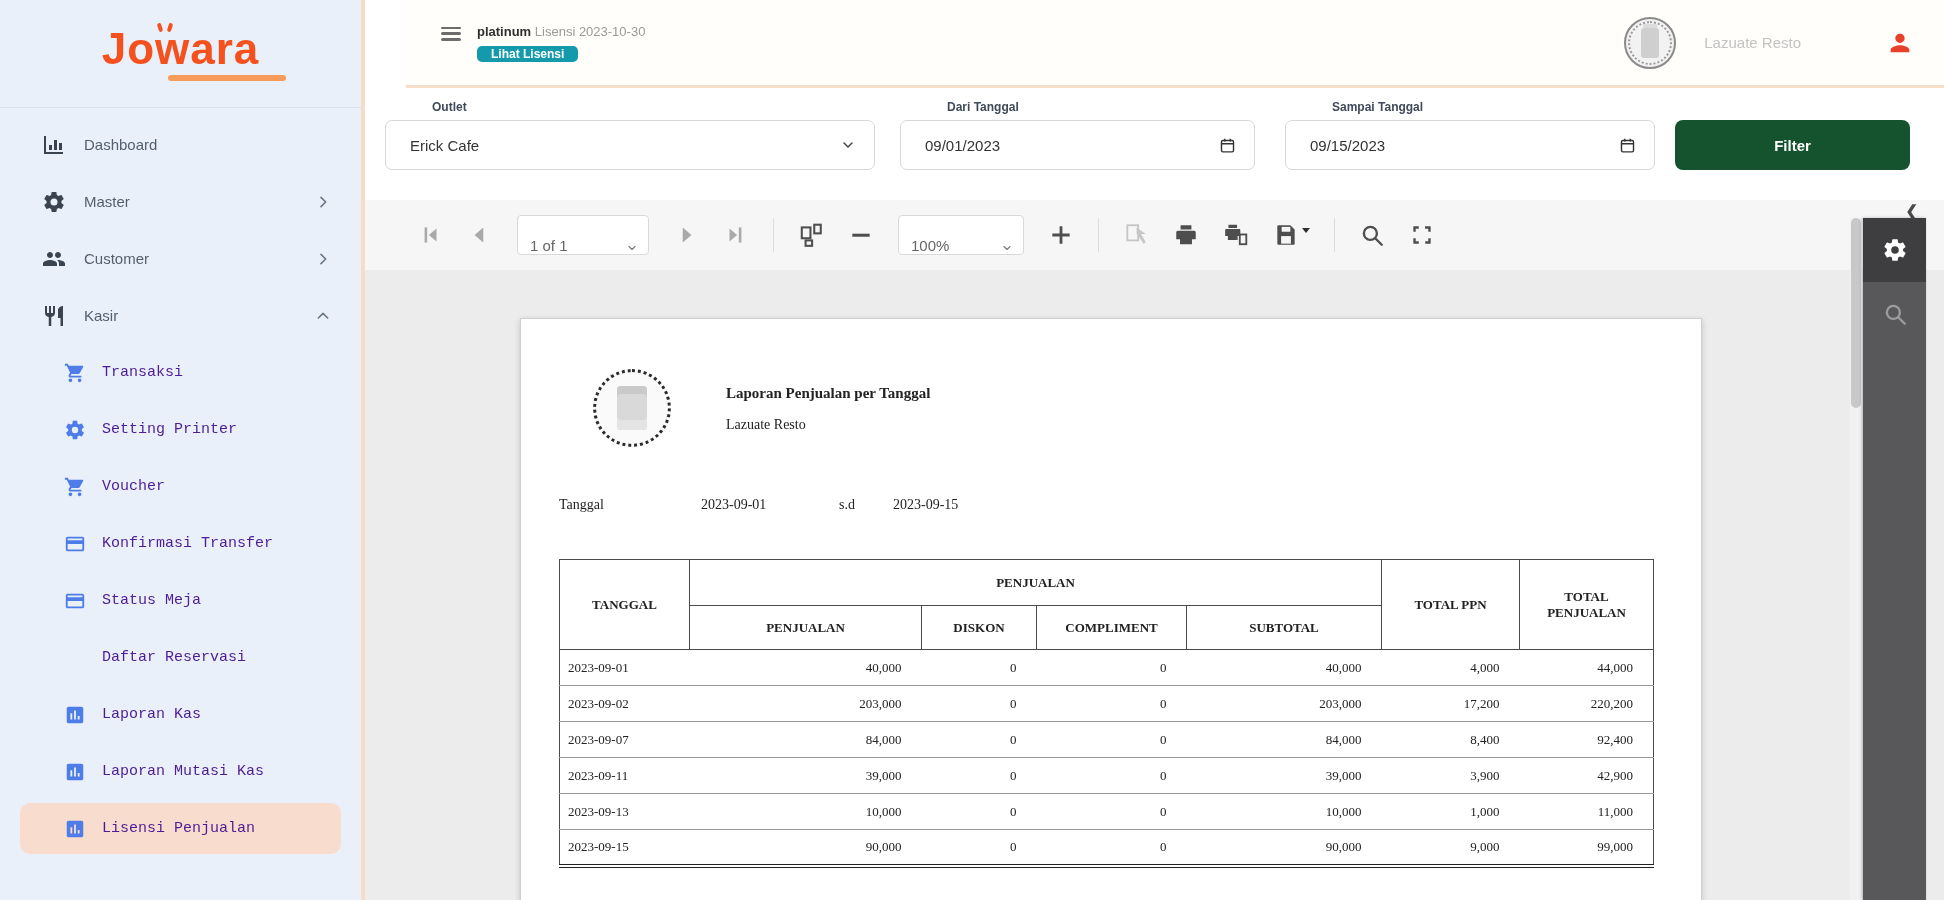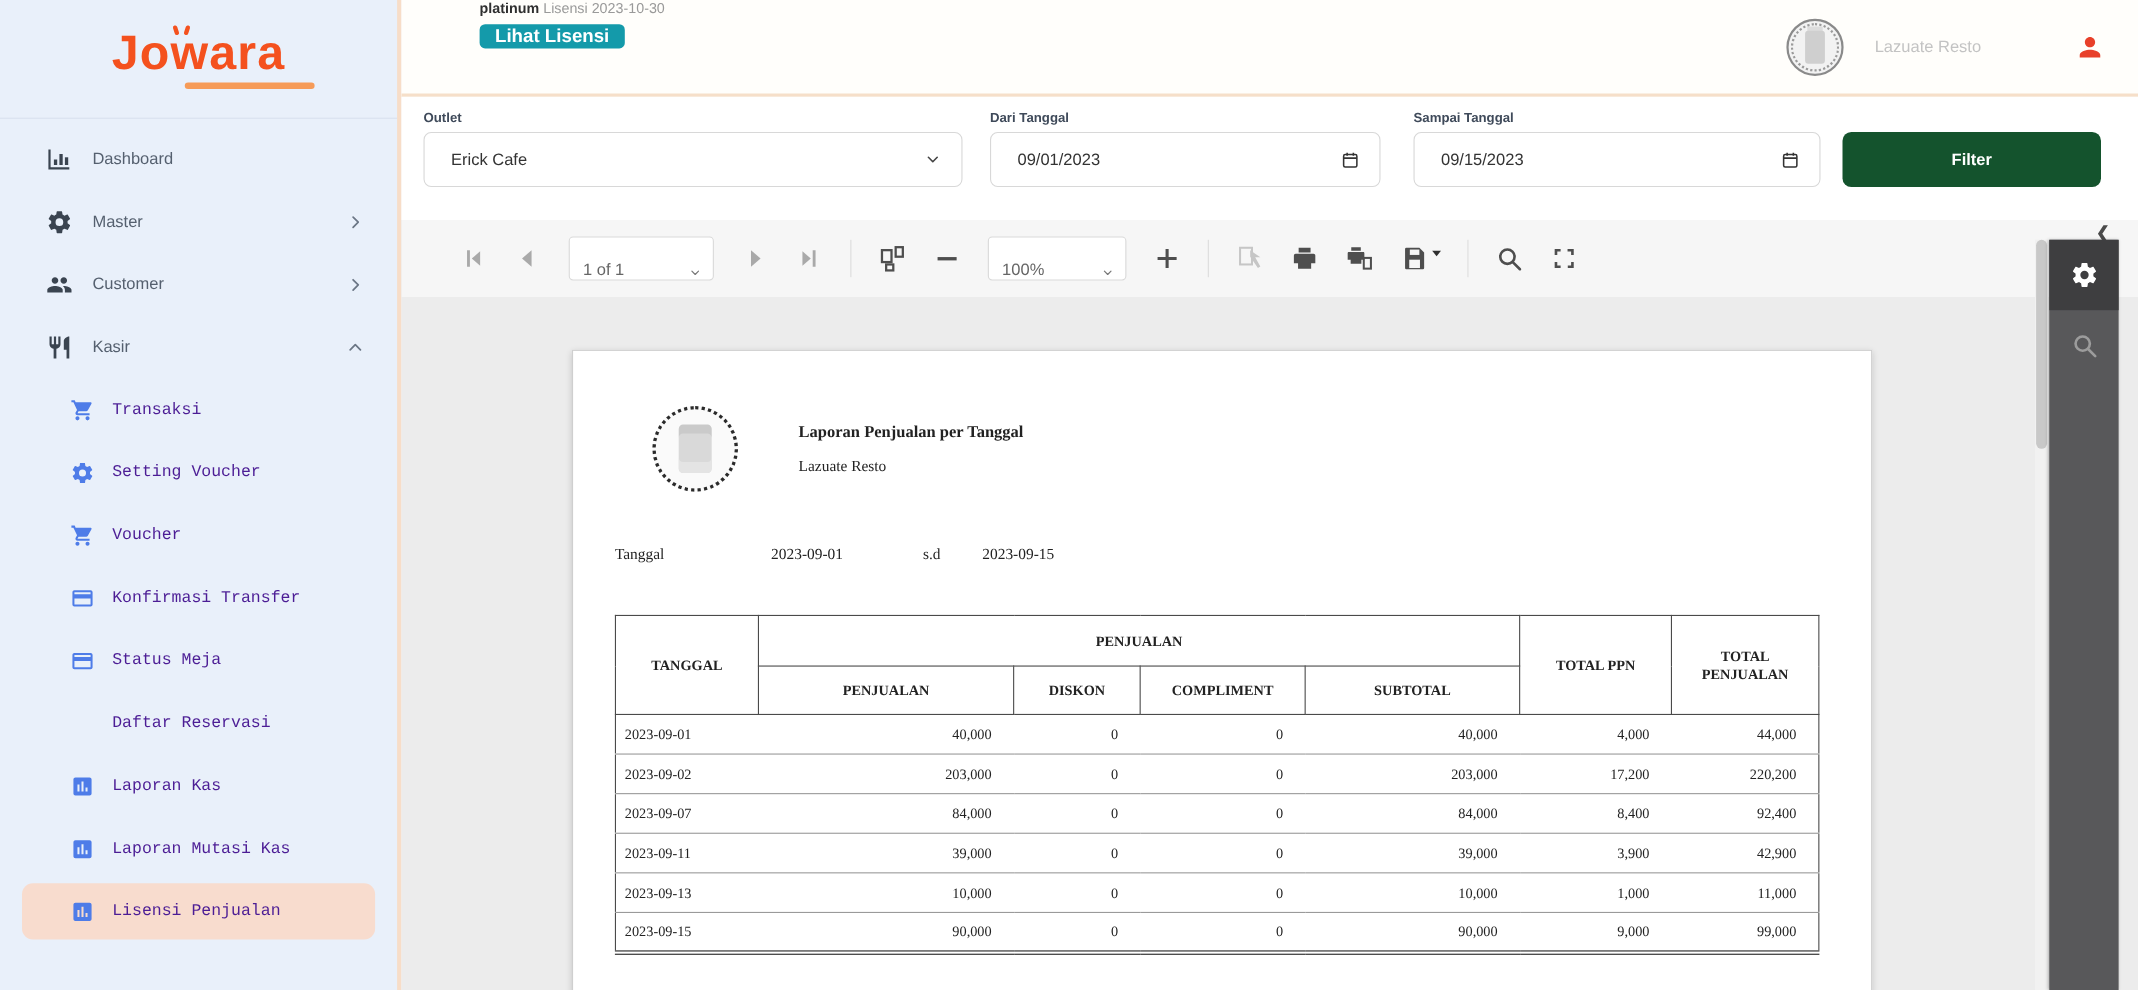--- a/index.html
+++ b/index.html
@@ -22,36 +22,36 @@
   .menu-item .mi-label { flex:1; }
   .menu-item .mi-chev { width:16px; height:16px; color:#6b7685; }
   .menu-sub { height:57px; display:flex; align-items:center; padding:0 30px 0 64px; color:#4c1d95; font-size:15px; cursor:pointer;font-family:Liberation Mono, monospace; }
   .menu-sub .mi-icon { width:22px; height:22px; margin-right:16px; color:#4e7ce8; flex-shrink:0; }
   .menu-sub.active { background:#f8dcce; border-radius:10px; margin:3px 20px; height:51px; padding-left:44px; }
 
   
   .main { flex:1; display:flex; flex-direction:column; min-width:0; }
 
   
-  .topbar { height:88px; background:#fffefb; border-bottom:3px solid #f6dfc9; display:flex; padding:0 30px 0 35px; }
+  .topbar { height:88px; background:#fffefb; border-bottom:3px solid #f6dfc9; display:flex; align-items:center; padding:0 30px 0 35px;margin-left:41px; }
   .hamburger { width:20px; height:14px; display:flex; flex-direction:column; justify-content:space-between; margin:-18px 16px 0 0; cursor:pointer; }
   .hamburger span { height:2.5px; background:#6d6d6d; border-radius:2px; }
   .license-block { display:flex; flex-direction:column; gap:7px; }
   .license-line { font-size:13px; color:#9a9a9a; }
   .license-line b { color:#2f2f2f; }
-  .license-btn { background:#149aaa; color:#fff; border:none; border-radius:5px; font-size:17px; font-weight:bold; padding:1px 14px; width:max-content; cursor:pointer; font-family:"Liberation Sans",sans-serif; }
+  .license-btn { background:#149aaa; color:#fff; border:none; border-radius:5px; font-size:12px; font-weight:bold; padding:1px 14px; width:max-content; cursor:pointer; font-family:"Liberation Sans",sans-serif; }
   .topbar-right { margin-left:auto; display:flex; align-items:center; }
   .avatar { width:52px; height:52px; border-radius:50%; border:2px solid #8a8a8a; outline:2px dotted #9a9a9a; outline-offset:-6px; background:#f2f2f2; display:flex; align-items:center; justify-content:center; }
   .avatar-emblem { width:18px; height:30px; background:#cfcfcf; border-radius:3px; box-shadow:0 -6px 0 -2px #dcdcdc; }
   .account-name { color:#c3c3c3; font-size:15px; margin:0 85px 0 28px; }
   .person-icon { width:28px; height:28px; color:#e8402a; cursor:pointer; }
 
   
   .filterbar { height:112px; background:#fff; position:relative; }
-  .f-label { position:absolute; top:12px; font-size:12px; font-weight:bold; color:#3f4a5a; }
+  .f-label { position:absolute; top:12px; font-size:12px; font-weight:bold; color:#3f4a5a;margin-left:47px; }
   .f-field { position:absolute; top:32px; height:50px; background:#fff; border:1px solid #d8d8d8; border-radius:7px; display:flex; align-items:center; font-size:15px; color:#333; padding:0 18px 0 24px; cursor:pointer; }
   .f-field .grow { flex:1; }
   .f-caret { width:16px; height:16px; color:#444; }
   .cal-icon { width:17px; height:17px; color:#333; }
   .filter-btn { position:absolute; top:32px; left:1310px; width:235px; height:50px; background:#14532d; border:none; border-radius:8px; color:#fff; font-size:15px; font-weight:bold; cursor:pointer; font-family:"Liberation Sans",sans-serif; }
 
   
   .viewer { flex:1; position:relative; background:#ececec; overflow:hidden; }
   .toolbar { position:absolute; top:0; left:0; right:0; height:70px; background:#f6f6f6; display:flex; align-items:center; padding-left:52px; gap:24px; }
   .tb-icon { width:26px; height:26px; color:#4e4e4e; cursor:pointer; flex-shrink:0; }
@@ -241,21 +241,21 @@
       <div class="menu-sub">
         <svg class="mi-icon" viewBox="0 0 24 24" fill="currentColor">
             <use href="#i-cart"></use>
           </svg>
         <span class="mi-label">Transaksi</span>
       </div>
       <div class="menu-sub">
         <svg class="mi-icon" viewBox="0 0 24 24" fill="currentColor">
             <use href="#i-gear"></use>
           </svg>
-        <span class="mi-label">Setting Voucher</span>
+        <span class="mi-label">Setting Printer</span>
       </div>
       <div class="menu-sub">
         <svg class="mi-icon" viewBox="0 0 24 24" fill="currentColor">
             <use href="#i-cart"></use>
           </svg>
         <span class="mi-label">Voucher</span>
       </div>
       <div class="menu-sub">
         <svg class="mi-icon" viewBox="0 0 24 24" fill="currentColor">
             <use href="#i-card"></use>

